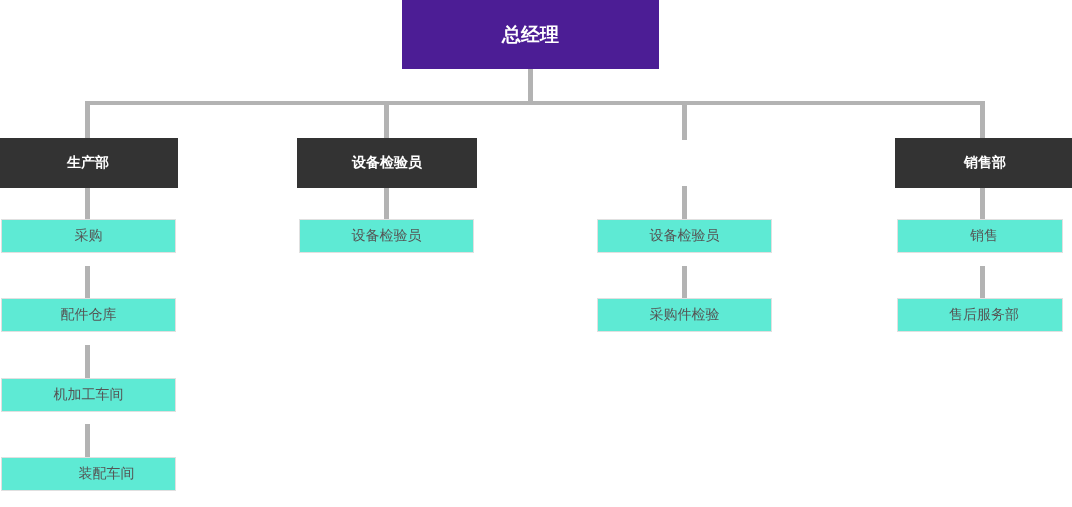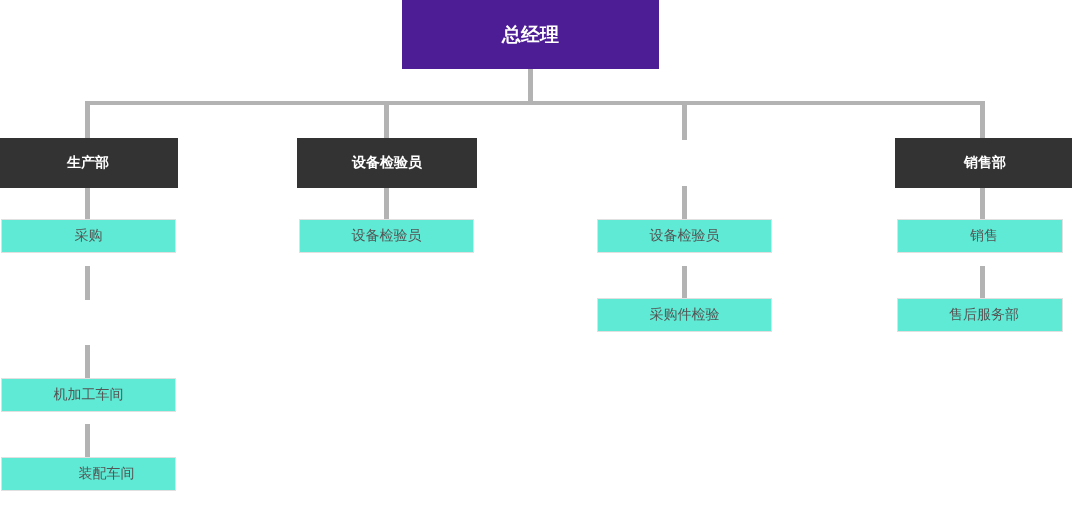--- a/index.html
+++ b/index.html
@@ -92,20 +92,23 @@
   <div class="box dept-box c2">
     <span>设备检验员</span>
   </div>
   <div class="box dept-box c4">
     <span>销售部</span>
   </div>
 
   <div class="box sub-box c1 r1">
     <span>采购</span>
   </div>
+  <div class="box sub-box c1 r2">
+    <span>配件仓库</span>
+  </div>
   <div class="box sub-box c1 r3">
     <span>机加工车间</span>
   </div>
   <div class="box sub-box c1 r4">
     <span>装配车间</span>
   </div>
 
   <div class="box sub-box c2 r1">
     <span>设备检验员</span>
   </div>

